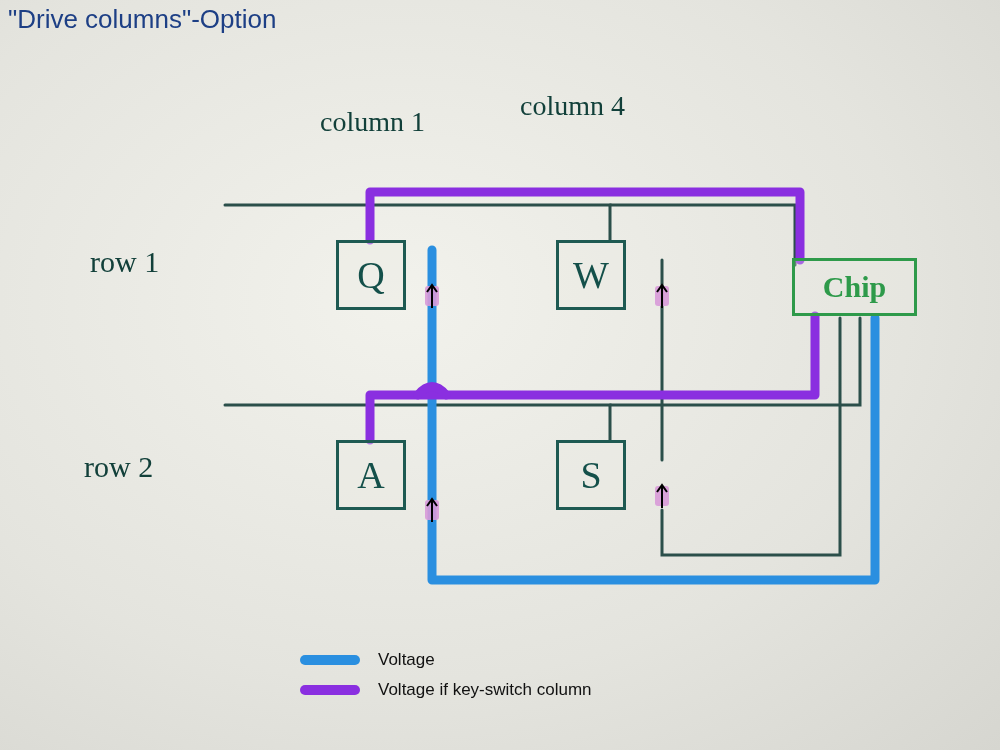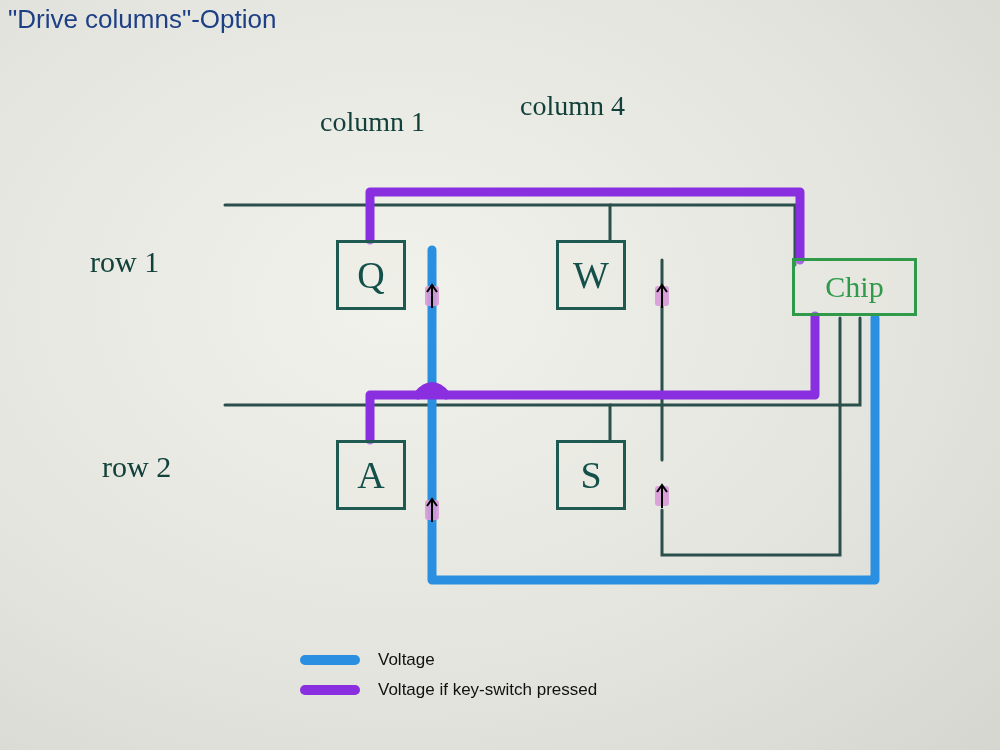--- a/index.html
+++ b/index.html
@@ -144,36 +144,36 @@
     <path d="M 418 395  Q 432 378 446 395"></path>
   </g>
 </svg>
 
 <div class="title">"Drive columns"-Option</div>
 
 <div class="hand col-label" style="left:320px; top:98px;margin-top:8px;">column 1</div>
 <div class="hand col-label" style="left:520px; top:90px;">column 4</div>
 
 <div class="hand row-label" style="left:90px;  top:245px;">row 1</div>
-<div class="hand row-label" style="left:102px;  top:450px;">row 2</div>
+<div class="hand row-label" style="left:84px;  top:450px;">row 2</div>
 
 <div class="key" style="left:336px; top:240px;">
       <span>Q</span>
     </div>
 <div class="key" style="left:556px; top:240px;">
       <span>W</span>
     </div>
 <div class="key" style="left:336px; top:440px;">
       <span>A</span>
     </div>
 <div class="key" style="left:556px; top:440px;">
       <span>S</span>
     </div>
 
-<div class="chip" style="left:792px; top:258px; width:125px; height:58px;">
+<div class="chip" style="left:792px; top:258px; width:125px; height:58px;font-weight:bold;">
   <span>Chip</span>
 </div>
 
 <div class="diode" style="left:425px; top:286px;">
   <div class="body"></div>
   <svg width="12" height="28">
         <g stroke="#000" stroke-width="2" fill="none">
           <line x1="6" y1="26" x2="6" y2="4"></line>
           <polyline points="1,10 6,3 11,10"></polyline>
         </g>
@@ -207,17 +207,17 @@
       </svg>
 </div>
 
 <div class="legend">
   <div class="legend-row">
     <div class="swatch blue"></div>
     <div class="legend-text">Voltage</div>
   </div>
   <div class="legend-row">
     <div class="swatch purple"></div>
-    <div class="legend-text">Voltage if key-switch pressed</div>
+    <div class="legend-text">Voltage if key-switch column</div>
   </div>
 </div>
 
 </div>
 
 </body></html>

